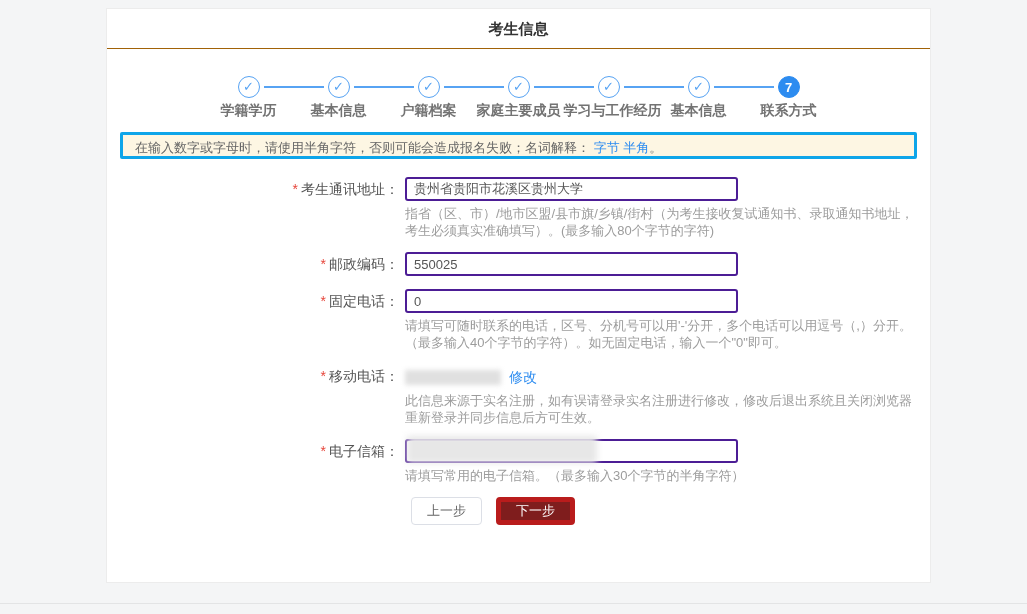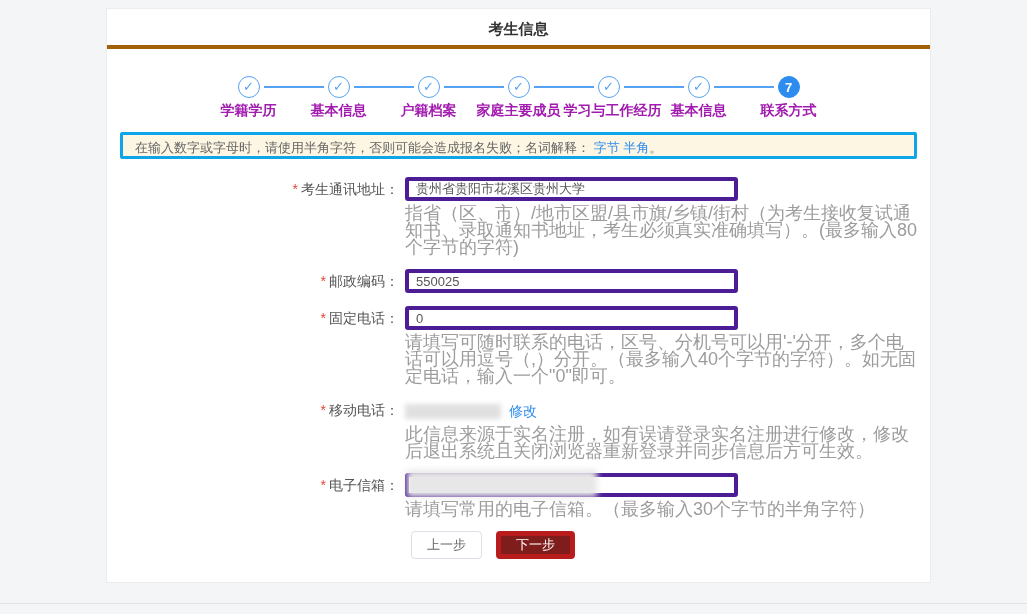--- a/index.html
+++ b/index.html
@@ -16,21 +16,21 @@
     position: absolute;
     left: 106px; top: 8px;
     width: 825px; height: 575px;
     background: #ffffff;
     border: 1px solid #ececec;
   }
   .card-header {
     height: 40px;
     line-height: 39px;
     text-align: center;
-    border-bottom: 4px solid #a16207;
+    border-bottom: 1px solid #a16207;
   }
   .card-header h1 {
     font-size: 15px;
     font-weight: bold;
     color: #333;
     display: inline;
   }
   
   .stepper {
     margin-top: 27px;
@@ -57,21 +57,21 @@
     background: #2d8cf0;
     border-color: #2d8cf0;
     color: #fff;
     font-weight: bold;
     line-height: 21px;
   }
   .step-label {
     margin-top: 4px;
     font-size: 14px;
     font-weight: bold;
-    color: #a21caf;
+    color: #737373;
     white-space: nowrap;
   }
   .step-connector {
     position: absolute;
     top: 10px;
     right: calc(50% + 15px);
     width: 60px;
     border-top: 2px solid #57a3f3;
   }
   
@@ -109,32 +109,32 @@
     flex-shrink: 0;
   }
   .required-mark {
     color: #e6453a;
     margin-right: 3px;
   }
   .form-control { width: 518px; }
   .text-input {
     width: 333px;
     height: 24px;
-    border: 4px solid #4c1d95;
+    border: 2px solid #4c1d95;
     border-radius: 3px;
     padding: 0 7px;
     font-size: 13px;
     color: #555;
     font-family: "Liberation Sans", "DejaVu Sans", sans-serif;
     outline: none;
     background: #fff;
   }
   .field-help {
     margin-top: 4px;
-    font-size: 18px;
+    font-size: 13px;
     line-height: 17px;
     color: #9c9c9c;
     width: 515px;
   }
   .inline-value-line {
     height: 24px;
     line-height: 24px;
   }
   .redacted-block {
     display: inline-block;

